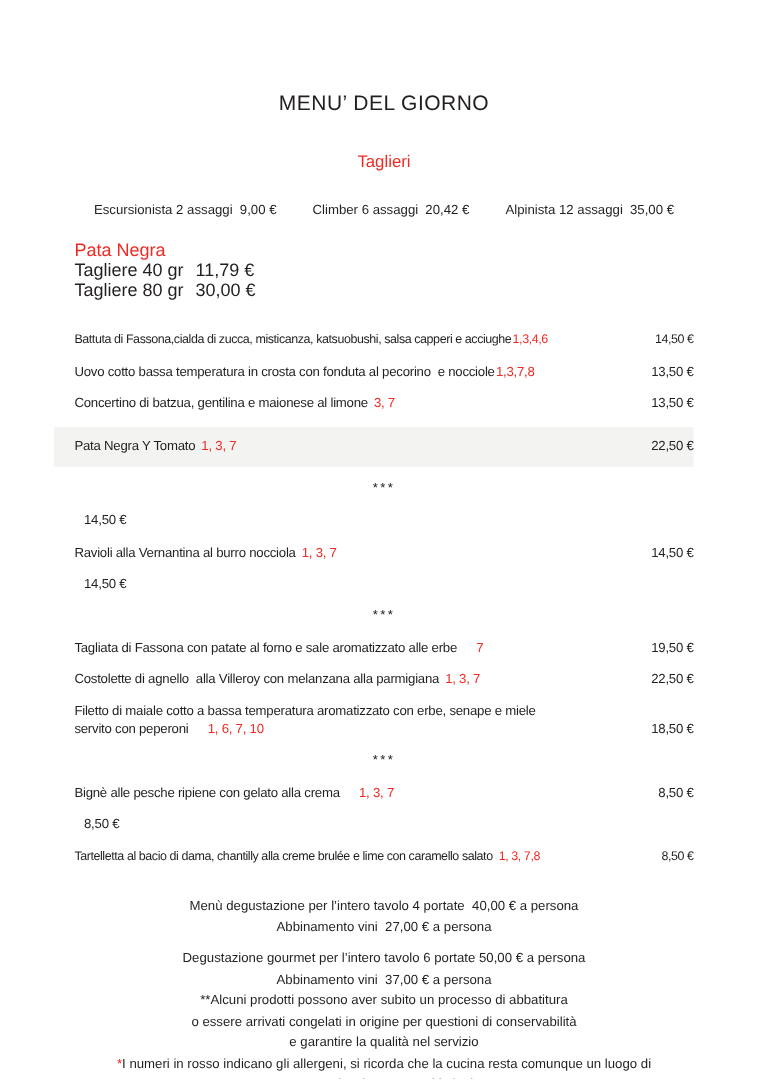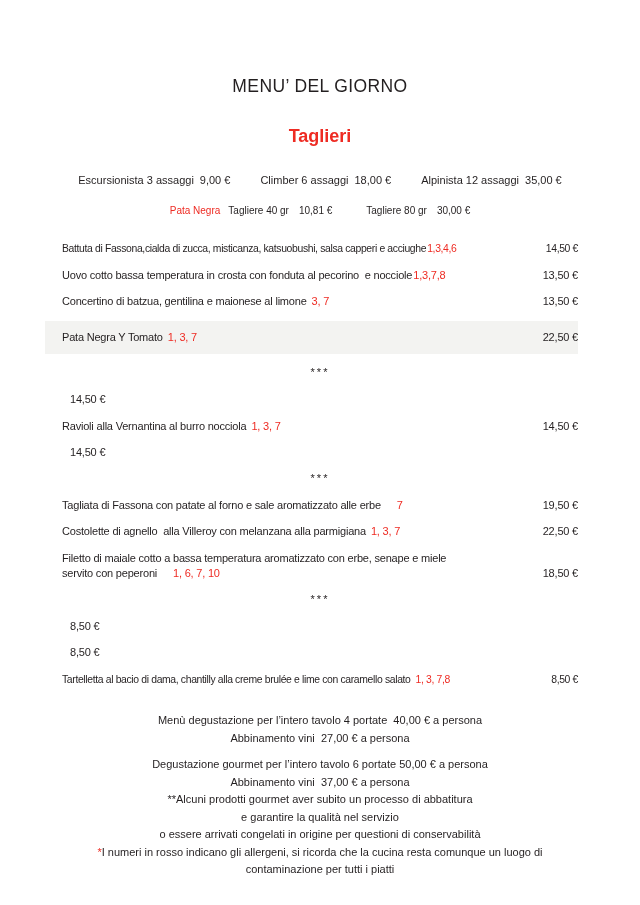--- a/index.html
+++ b/index.html
@@ -2,25 +2,25 @@
 <html style="--red: #ee2b23; --ink: #231f20; --band: #f3f3f1;"><head>
 <meta charset="utf-8">
 <style>
   :root { --red:#ee2b23; --ink:#231f20; --band:#f3f3f1; }
   * { box-sizing:border-box; }
   html,body { margin:0; padding:0; background:#fff; }
   body { width:640px; height:905px; font-family:"Liberation Sans","DejaVu Sans",sans-serif; color:var(--ink); }
   .page { width:640px; height:899px; padding:76px 62px 0 62px; overflow:hidden; }
 
   .title { font-size:17.5px; font-weight:400; text-align:center; margin:0 0 29px 0; letter-spacing:.4px; }
-  .subtitle { font-size:18px; font-weight:700; text-align:center; color:var(--red); margin:0 0 27px 0; }
+  .subtitle { font-size:14px; font-weight:400; text-align:center; color:var(--red); margin:0 0 27px 0; }
 
   .opts { display:flex; justify-content:center; column-gap:30px; font-size:11px; margin-bottom:19px; white-space:pre; }
   .opt .price { margin-left:6px; }
-  .pn-line { display:flex; justify-content:center; font-size:10px; margin-bottom:25px; white-space:pre; }
+  .pn-line { display:flex; justify-content:center; font-size:15px; margin-bottom:25px; white-space:pre;flex-direction:column; }
   .pn-brand { color:var(--red); margin-right:8px; }
   .pn-opt { margin-right:34px; }
   .pn-opt:last-child { margin-right:0; }
   .pn-opt .price { margin-left:10px; }
   .pn-opt:first-of-type .price { margin-left:16px; }
 
   .menu { font-size:11px; letter-spacing:-0.2px; }
   .row { display:flex; justify-content:space-between; align-items:flex-end; margin-bottom:11px; line-height:15.5px; }
   .row.compact { font-size:10.4px; letter-spacing:-0.35px;align-items:center; }
   .left { min-width:0; }
@@ -38,23 +38,23 @@
   .fline.gap-after { margin-bottom:9px; }
   .red { color:var(--red); }
 </style>
 </head>
 <body>
 
 <div class="page">
   <h1 class="title">MENU’ DEL GIORNO</h1>
   <div class="subtitle">Taglieri</div>
 
-  <div class="opts" id="taglieri-opts"><span class="opt"><span class="lbl">Escursionista 3 assaggi</span><span class="price">9,00 €</span></span><span class="opt"><span class="lbl">Climber 6 assaggi</span><span class="price">18,00 €</span></span><span class="opt"><span class="lbl">Alpinista 12 assaggi</span><span class="price">35,00 €</span></span></div>
+  <div class="opts" id="taglieri-opts"><span class="opt"><span class="lbl">Escursionista 2 assaggi</span><span class="price">9,00 €</span></span><span class="opt"><span class="lbl">Climber 6 assaggi</span><span class="price">20,42 €</span></span><span class="opt"><span class="lbl">Alpinista 12 assaggi</span><span class="price">35,00 €</span></span></div>
 
-  <div class="pn-line" id="pata-negra-line"><span class="pn-brand">Pata Negra</span><span class="pn-opt"><span class="lbl">Tagliere 40 gr</span><span class="price">10,81 €</span></span><span class="pn-opt"><span class="lbl">Tagliere 80 gr</span><span class="price">30,00 €</span></span></div>
+  <div class="pn-line" id="pata-negra-line"><span class="pn-brand">Pata Negra</span><span class="pn-opt"><span class="lbl">Tagliere 40 gr</span><span class="price">11,79 €</span></span><span class="pn-opt"><span class="lbl">Tagliere 80 gr</span><span class="price">30,00 €</span></span></div>
 
   <div class="menu" id="menu">
       <div class="row compact">
         <div class="left"><span class="nm">Battuta di Fassona,cialda di zucca, misticanza, katsuobushi, salsa capperi e acciughe</span><span class="alg gap-none">1,3,4,6</span></div>
         <span class="price">14,50 €</span>
       </div>
       <div class="row">
         <div class="left"><span class="nm">Uovo cotto bassa temperatura in crosta con fonduta al pecorino  e nocciole</span><span class="alg gap-none">1,3,7,8</span></div>
         <span class="price">13,50 €</span>
       </div>
@@ -88,35 +88,36 @@
       </div>
       <div class="row">
         <div class="left">
           <div class="nm">Filetto di maiale cotto a bassa temperatura aromatizzato con erbe, senape e miele</div>
           <div class="line2"><span class="nm">servito con peperoni</span><span class="alg gap-wide">1, 6, 7, 10</span></div>
         </div>
         <span class="price">18,50 €</span>
       </div>
       <div class="sep">***</div>
       <div class="row">
+        <div class="left"><span class="nm">Bignè alle pesche ripiene con gelato alla crema</span><span class="alg gap-wide">1, 3, 7</span></div>
         <span class="price">8,50 €</span>
       </div>
       <div class="row">
         <span class="price">8,50 €</span>
       </div>
       <div class="row compact">
         <div class="left"><span class="nm">Tartelletta al bacio di dama, chantilly alla creme brulée e lime con caramello salato</span><span class="alg gap-small">1, 3, 7,8</span></div>
         <span class="price">8,50 €</span>
       </div>
     </div>
 
   <div class="footer" id="footer">
       <div class="fline"><span>Menù degustazione per l’intero tavolo 4 portate  40,00 € a persona</span></div>
       <div class="fline gap-after"><span>Abbinamento vini  27,00 € a persona</span></div>
       <div class="fline"><span>Degustazione gourmet per l’intero tavolo 6 portate 50,00 € a persona</span></div>
       <div class="fline"><span>Abbinamento vini  37,00 € a persona</span></div>
-      <div class="fline"><span>**Alcuni prodotti gourmet aver subito un processo di abbatitura</span></div>
+      <div class="fline"><span>**Alcuni prodotti possono aver subito un processo di abbatitura</span></div>
+      <div class="fline"><span>o essere arrivati congelati in origine per questioni di conservabilità</span></div>
       <div class="fline"><span>e garantire la qualità nel servizio</span></div>
-      <div class="fline"><span>o essere arrivati congelati in origine per questioni di conservabilità</span></div>
       <div class="fline"><span class="red">*</span><span>I numeri in rosso indicano gli allergeni, si ricorda che la cucina resta comunque un luogo di</span></div>
       <div class="fline"><span>contaminazione per tutti i piatti</span></div>
     </div>
 </div>
 
 </body></html>

